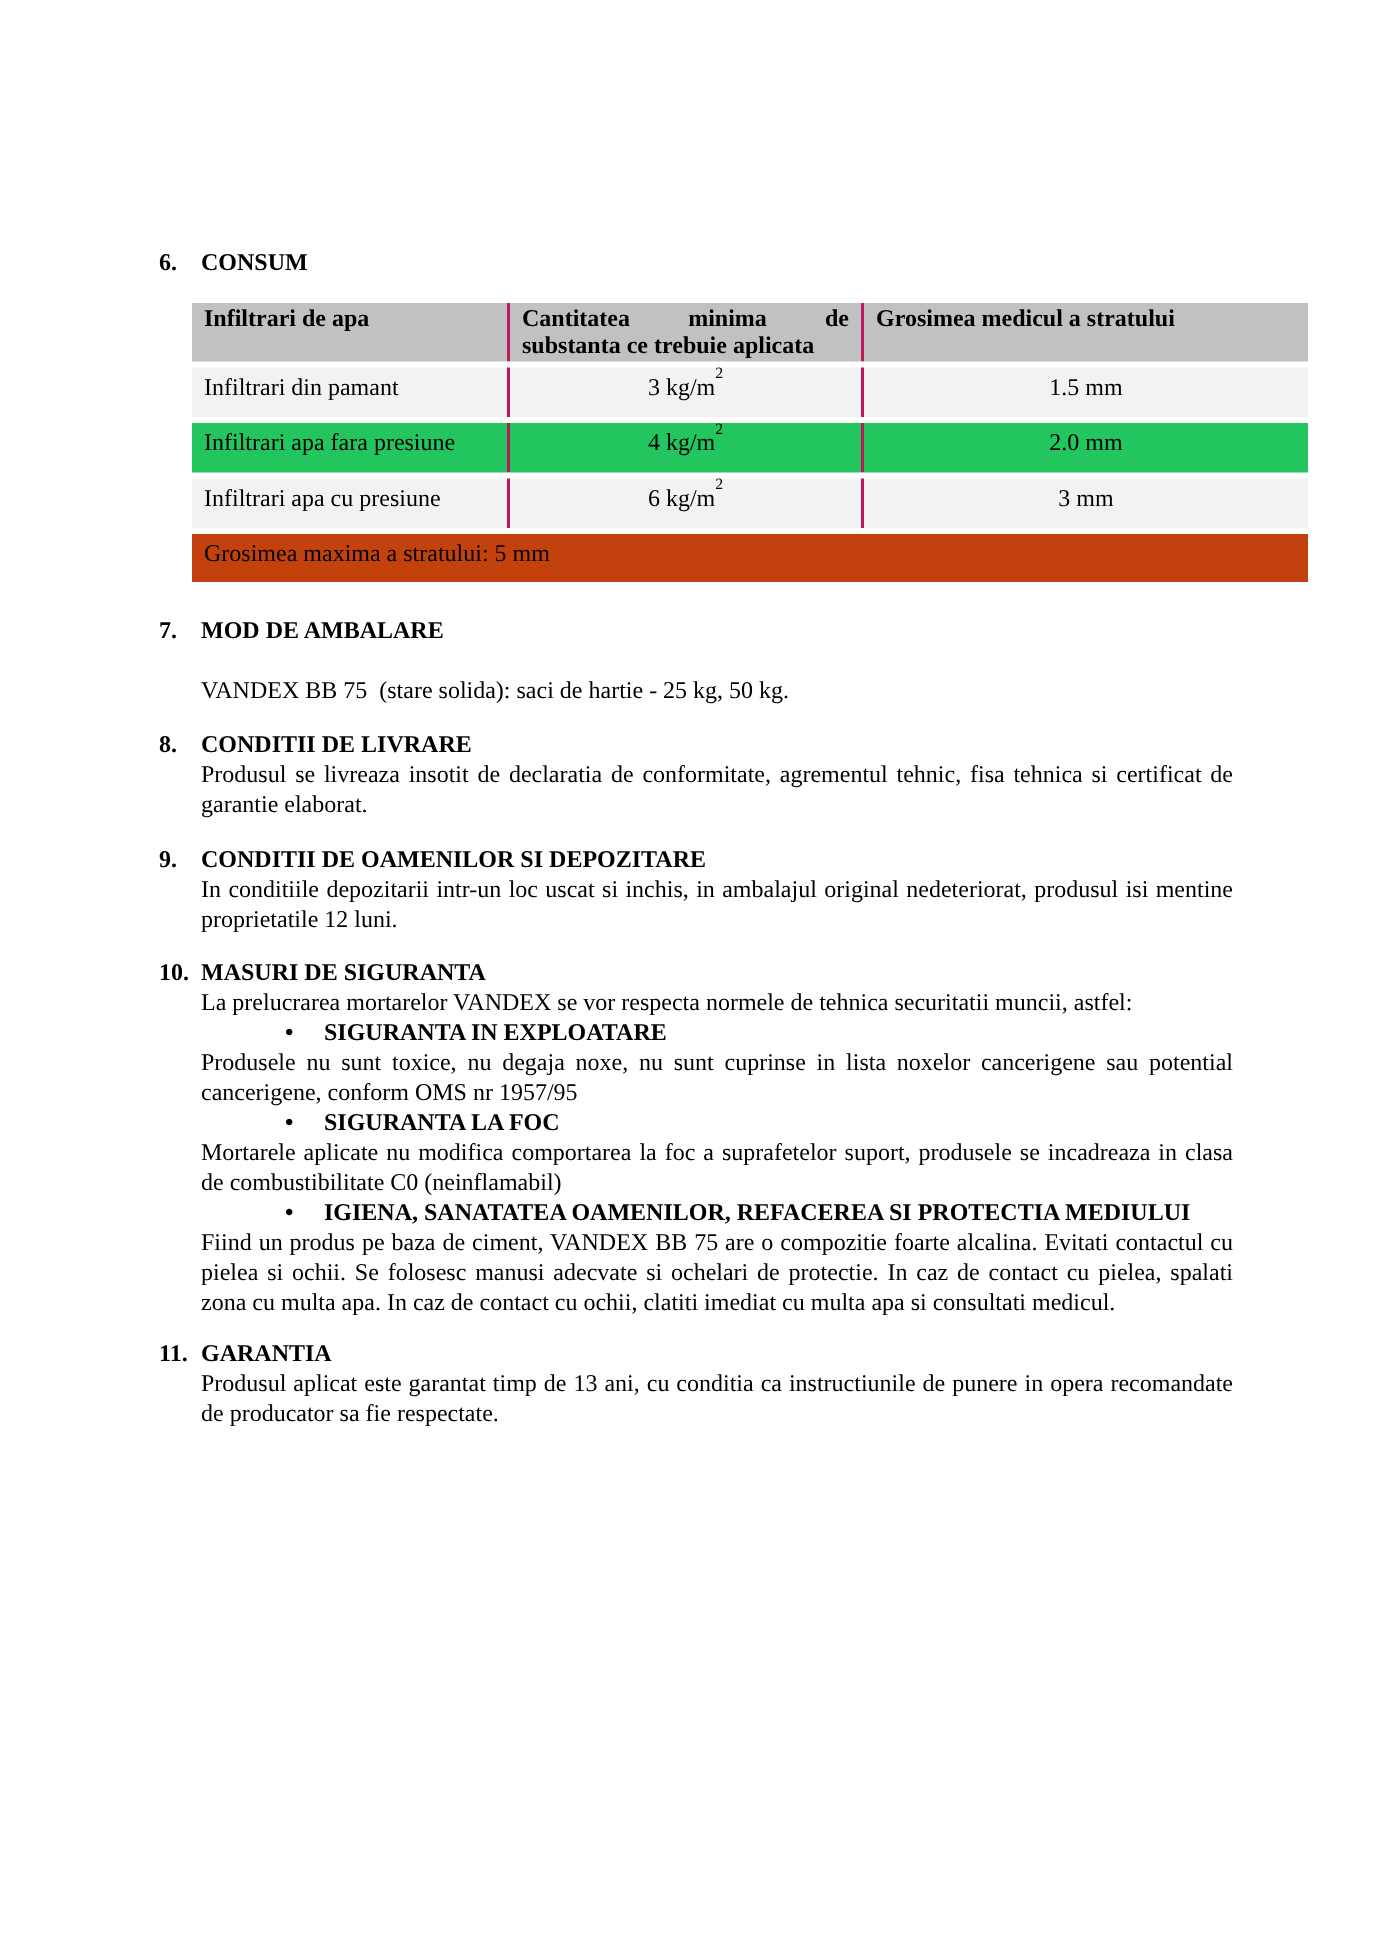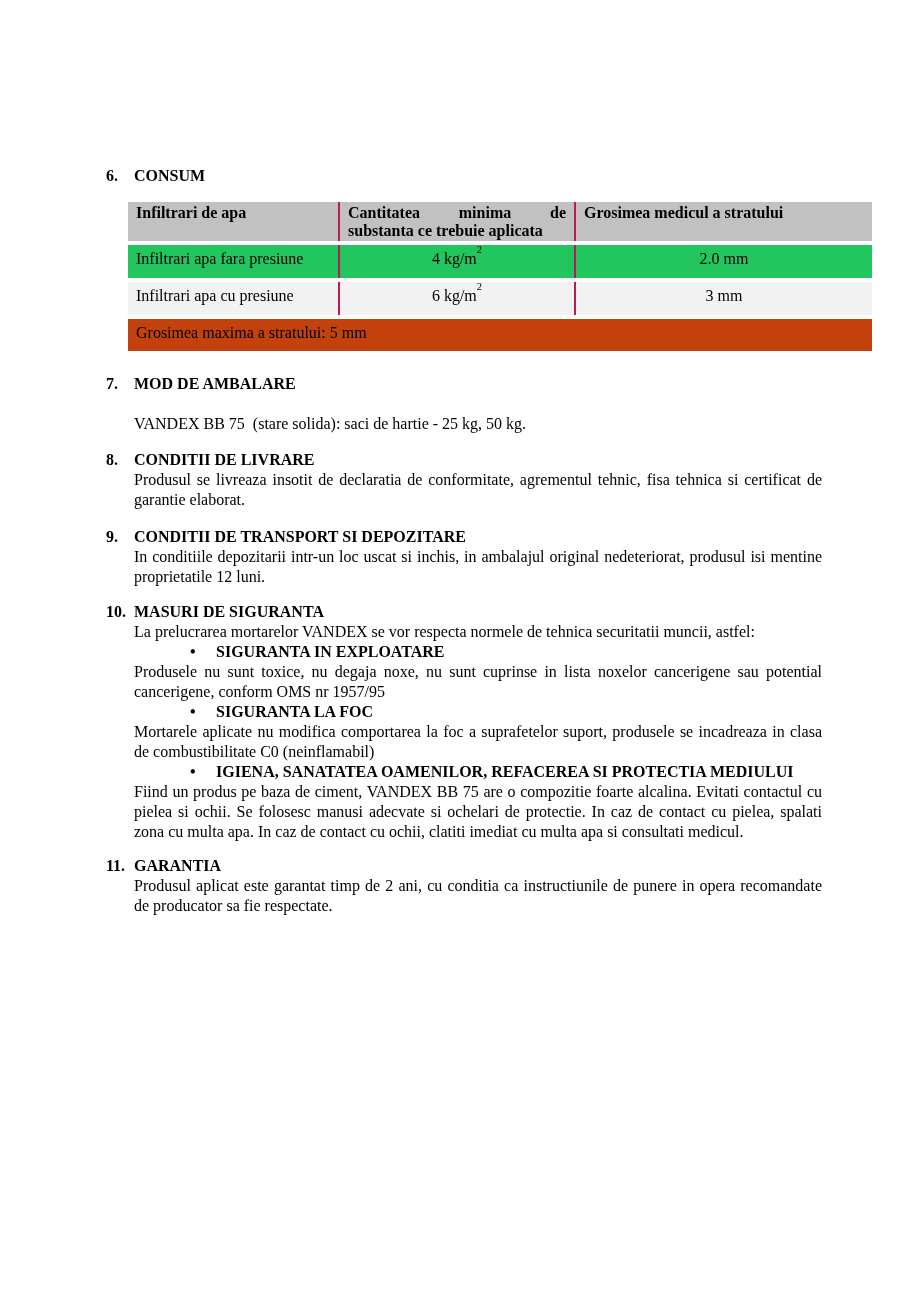--- a/index.html
+++ b/index.html
@@ -73,20 +73,25 @@
       <span>CONSUM</span>
     </div>
 
     <table class="consum">
       <tbody>
           <tr class="head gap">
         <th class="col1 gutter-r">Infiltrari de apa</th>
         <th class="col2 gutter-r">Cantitatea minima de substanta ce trebuie aplicata</th>
         <th class="col3">Grosimea medicul a stratului</th>
       </tr>
+      <tr class="r-light gap">
+        <td class="col1 gutter-r label">Infiltrari din pamant</td>
+        <td class="col2 gutter-r center"><span>3 kg/m</span><sup class="sq">2</sup></td>
+        <td class="col3 center">1.5 mm</td>
+      </tr>
       <tr class="r-dark gap">
         <td class="col1 gutter-r label">Infiltrari apa fara presiune</td>
         <td class="col2 gutter-r center"><span>4 kg/m</span><sup class="sq">2</sup></td>
         <td class="col3 center">2.0 mm</td>
       </tr>
       <tr class="r-light gap">
         <td class="col1 gutter-r label">Infiltrari apa cu presiune</td>
         <td class="col2 gutter-r center"><span>6 kg/m</span><sup class="sq">2</sup></td>
         <td class="col3 center">3 mm</td>
       </tr>
@@ -103,21 +108,21 @@
     <p class="body-text mt-body7 prespace">VANDEX BB 75  (stare solida): saci de hartie - 25 kg, 50 kg.</p>
 
     <div class="sec-head mt-sec8">
       <span class="sec-num">8.</span>
       <span>CONDITII DE LIVRARE</span>
     </div>
     <p class="body-text" style="margin-top:0;">Produsul se livreaza insotit de declaratia de conformitate, agrementul tehnic, fisa tehnica si certificat de garantie elaborat.</p>
 
     <div class="sec-head mt-sec9">
       <span class="sec-num">9.</span>
-      <span>CONDITII DE TRANSPORT SI DEPOZITARE</span>
+      <span>CONDITII DE OAMENILOR SI DEPOZITARE</span>
     </div>
     <p class="body-text" style="margin-top:0;">In conditiile depozitarii intr-un loc uscat si inchis, in ambalajul original nedeteriorat, produsul isi mentine proprietatile 12 luni.</p>
 
     <div class="sec-head mt-sec10">
       <span class="sec-num">10.</span>
       <span>MASURI DE SIGURANTA</span>
     </div>
     <p class="body-text" style="margin-top:0;">La prelucrarea mortarelor VANDEX se vor respecta normele de tehnica securitatii muncii, astfel:</p>
 
     <div class="bullet-head">
@@ -135,16 +140,16 @@
     <div class="bullet-head">
       <span class="bullet-dot">•</span>
       <span>IGIENA, SANATATEA OAMENILOR, REFACEREA SI PROTECTIA MEDIULUI</span>
     </div>
     <p class="body-text" style="margin-top:0;">Fiind un produs pe baza de ciment, VANDEX BB 75 are o compozitie foarte alcalina. Evitati contactul cu pielea si ochii. Se folosesc manusi adecvate si ochelari de protectie. In caz de contact cu pielea, spalati zona cu multa apa. In caz de contact cu ochii, clatiti imediat cu multa apa si consultati medicul.</p>
 
     <div class="sec-head mt-sec11">
       <span class="sec-num">11.</span>
       <span>GARANTIA</span>
     </div>
-    <p class="body-text" style="margin-top:0;">Produsul aplicat este garantat timp de 2 ani, cu conditia ca instructiunile de punere in opera recomandate de producator sa fie respectate.</p>
+    <p class="body-text" style="margin-top:0;">Produsul aplicat este garantat timp de 13 ani, cu conditia ca instructiunile de punere in opera recomandate de producator sa fie respectate.</p>
 
   </div>
 </div>
 
 </body></html>

